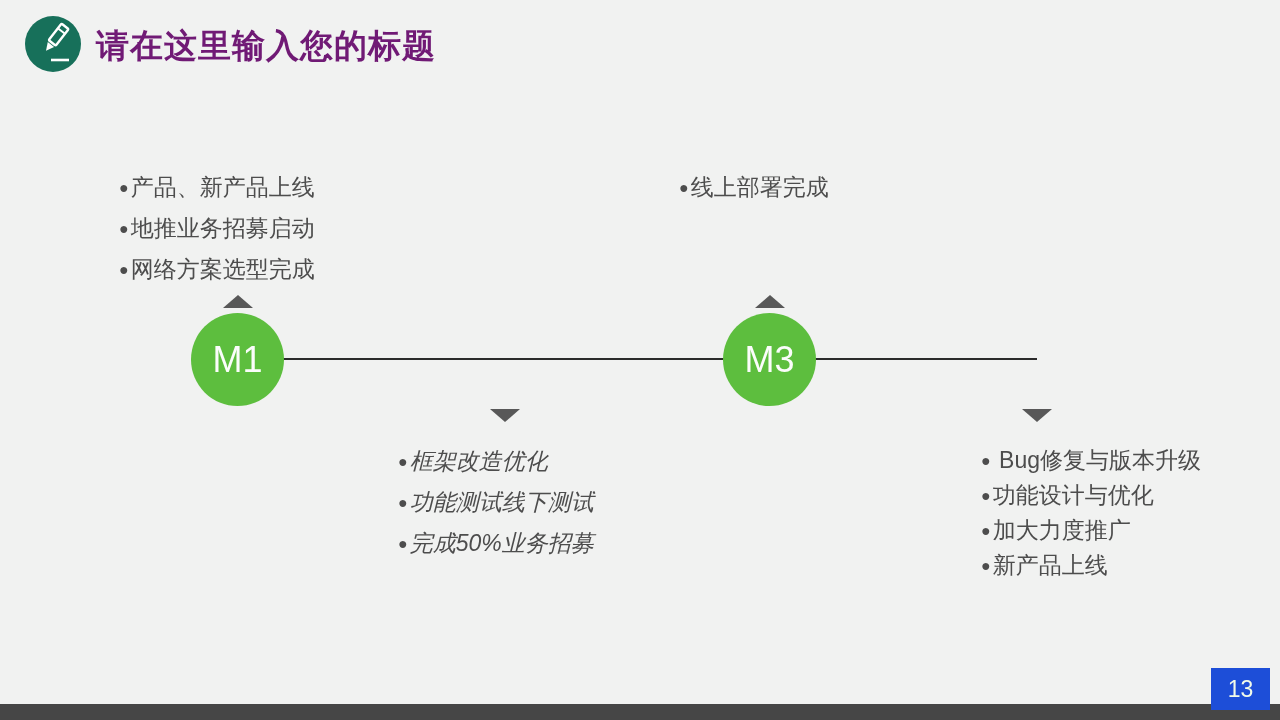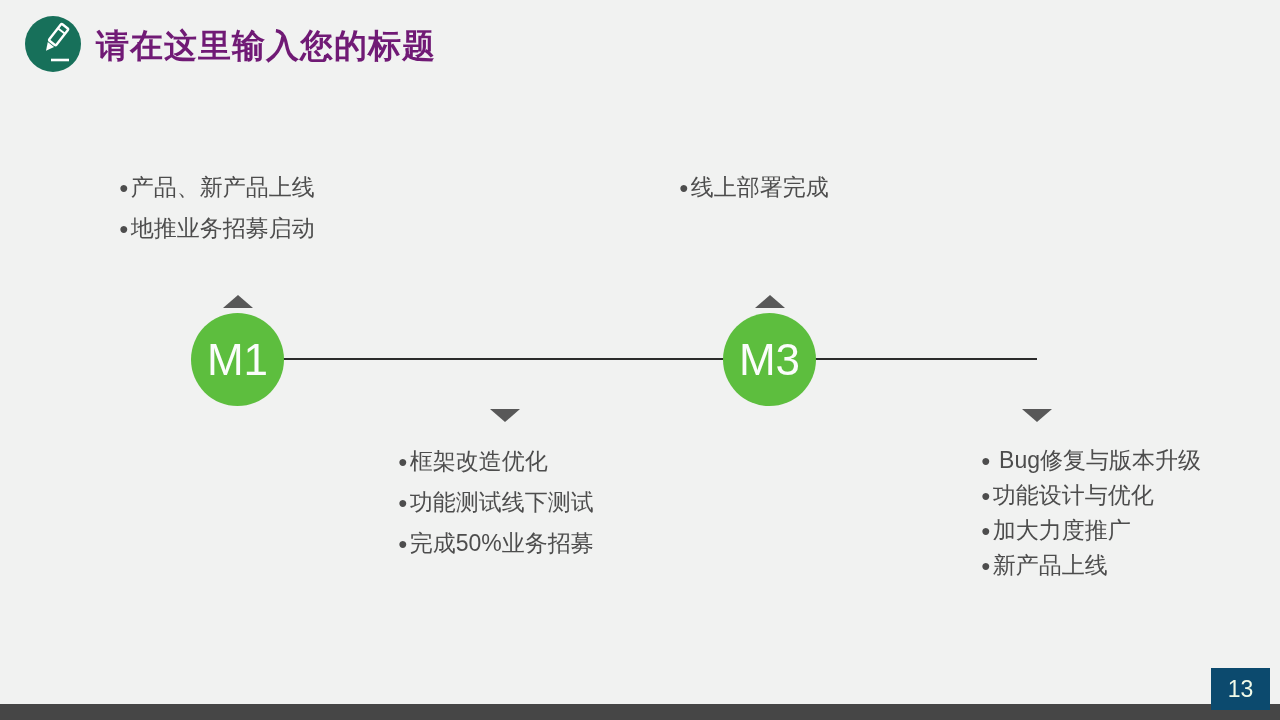--- a/index.html
+++ b/index.html
@@ -39,21 +39,21 @@
     width: 799px; height: 2px;
     background: #2b2b2b;
     z-index: 1;
   }
   .milestone-circle {
     position: absolute;
     top: 313px;
     width: 93px; height: 93px;
     border-radius: 50%;
     color: #fbfdfb;
-    font-size: 44px;
+    font-size: 36px;
     text-align: center;
     line-height: 93px;
     z-index: 2;
   }
   .m-light { background: #5dbe3e; }
   .m-dark  { background: #0b6b54; }
   .circle-m1 { left: 191px; }
   .circle-m2 { left: 458px; }
   .circle-m3 { left: 723px; }
   .circle-m4 { left: 990px; }
@@ -87,42 +87,42 @@
     color: #4d4d4d;
     white-space: nowrap;
   }
   .bullet-list .line {
     display: block;
   }
   .list-m1 { left: 119px; top: 167px; }
   .list-m3 { left: 679px; top: 167px; }
   .list-m1 .line, .list-m3 .line { line-height: 41px; }
   .list-m2 { left: 398px; top: 441px; }
-  .list-m2 .line { line-height: 41px; }
+  .list-m2 .line { line-height: 41px; font-style: italic; }
   .list-m4 { left: 981px; top: 443px; }
   .list-m4 .line { line-height: 34px; }
   .bullet {
     font-size: 16px;
     vertical-align: 2px;
     margin-right: 2px;
     color: #4d4d4d;
   }
 
   
   .footer-bar {
     position: absolute;
     left: 0; top: 704px;
     width: 1280px; height: 16px;
     background: #464646;
   }
   .page-badge {
     position: absolute;
     left: 1211px; top: 668px;
     width: 59px; height: 42px;
-    background: #0c4a6e;
+    background: #1d4ed8;
     color: #f2fbe9;
     font-size: 23px;
     text-align: center;
     line-height: 42px;
     z-index: 3;
   }
 </style>
 </head>
 <body>
 
@@ -147,20 +147,21 @@
   <div class="tri tri-down tri-m2"></div>
   <div class="tri tri-up tri-m3"></div>
   <div class="tri tri-down tri-m4"></div>
 
   <div class="milestone-circle m-light circle-m1">M1</div>
   <div class="milestone-circle m-light circle-m3">M3</div>
 
   <div class="bullet-list list-m1">
     <span class="line"><span class="bullet">●</span><span>产品、新产品上线</span></span>
     <span class="line"><span class="bullet">●</span><span>地推业务招募启动</span></span>
+    <span class="line"><span class="bullet">●</span><span>网络方案选型完成</span></span>
   </div>
 
   <div class="bullet-list list-m2">
     <span class="line"><span class="bullet">●</span><span>框架改造优化</span></span>
     <span class="line"><span class="bullet">●</span><span>功能测试线下测试</span></span>
     <span class="line"><span class="bullet">●</span><span>完成50%业务招募</span></span>
   </div>
 
   <div class="bullet-list list-m3">
     <span class="line"><span class="bullet">●</span><span>线上部署完成</span></span>

